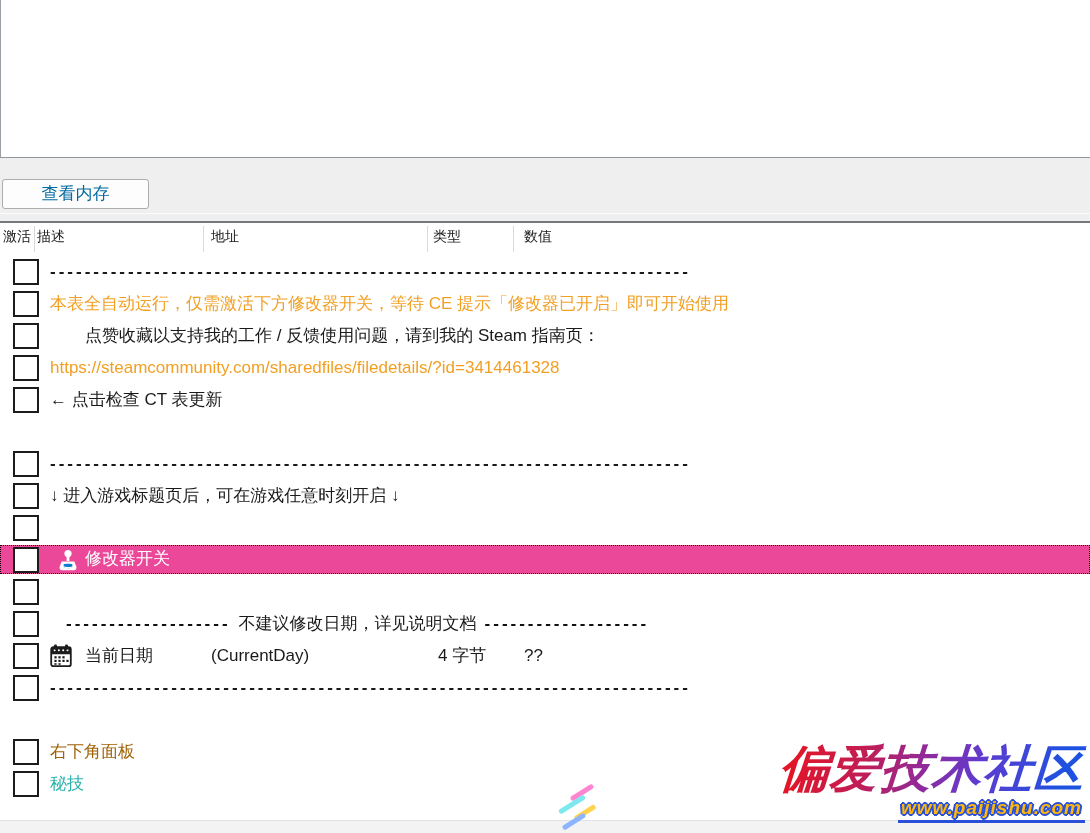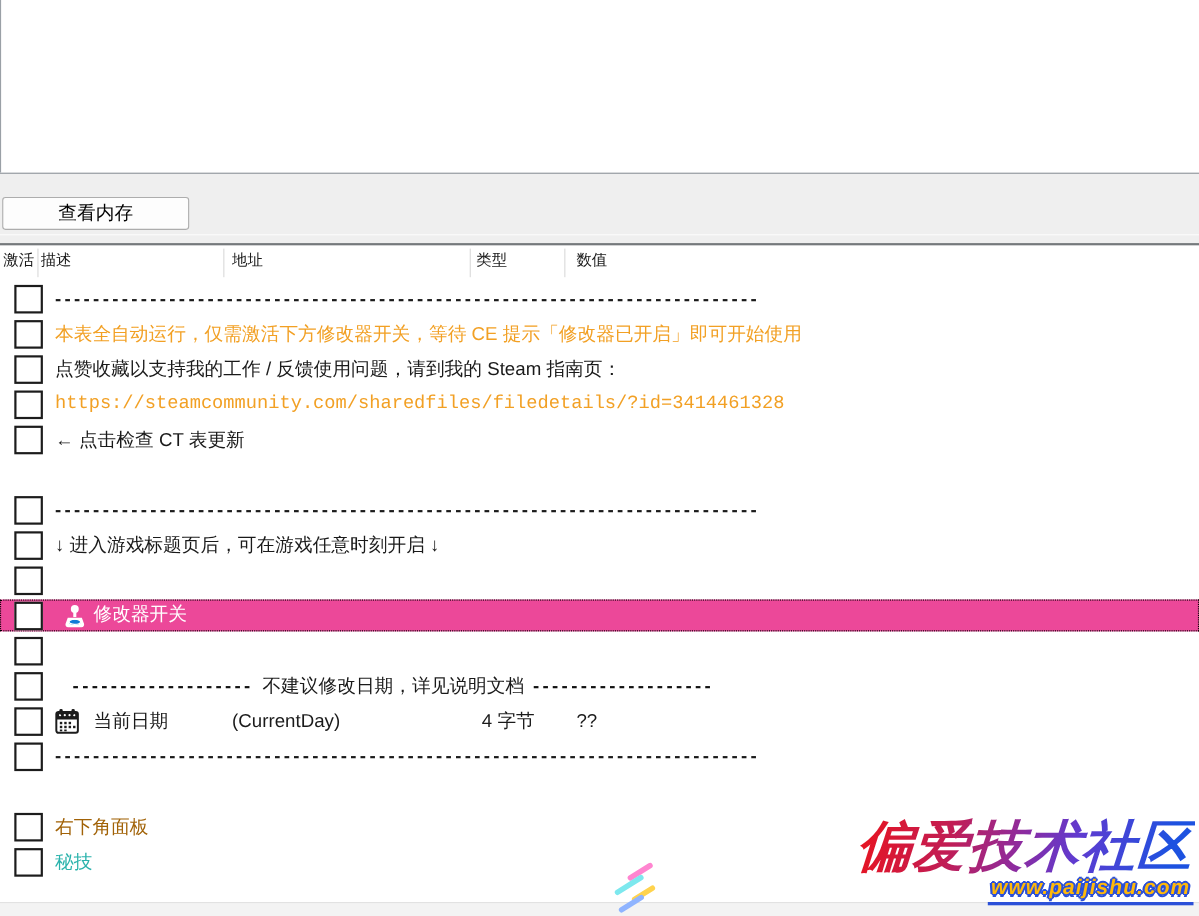--- a/index.html
+++ b/index.html
@@ -13,23 +13,23 @@
   .mem-panel{
     position:absolute;left:0;top:0;width:1089px;height:157px;
     background:#ffffff;border-left:1px solid #9aa0a6;
   }
   
   .toolbar{
     position:absolute;left:0;top:157px;width:1090px;height:56px;
     background:#efefef;border-top:1px solid #8f969c;box-sizing:border-box;
   }
   .btn{
-    position:absolute;left:2px;top:21px;width:170px;height:30px;
+    position:absolute;left:2px;top:21px;width:147px;height:30px;
     background:#fdfdfd;border:1px solid #adadad;border-radius:3px;
-    font-size:17px;line-height:28px;text-align:center;color:#000000;
+    font-size:17px;line-height:28px;text-align:center;color:#0369a1;
     box-sizing:border-box;
   }
   .substrip{
     position:absolute;left:0;top:213px;width:1090px;height:10px;
     background:#efefef;border-top:1px solid #fbfbfb;border-bottom:2px solid #75797c;
     box-sizing:border-box;
   }
   
   .table{position:absolute;left:0;top:225px;width:1090px;height:595px;background:#fff;}
   .thead{position:absolute;left:0;top:0;width:1090px;height:31px;font-size:14px;}
@@ -125,23 +125,23 @@
       <div class="row" style="top: 0px;">
         <div class="cb"></div>
         <span class="cell c-desc dash" style="color: rgb(26, 26, 26);">--------------------------------------------------------------------------</span>
       </div>
       <div class="row" style="top: 32px;">
         <div class="cb"></div>
         <span class="cell c-desc" style="color: rgb(242, 160, 36);">本表全自动运行，仅需激活下方修改器开关，等待 CE 提示「修改器已开启」即可开始使用</span>
       </div>
       <div class="row" style="top: 64px;">
         <div class="cb"></div>
-        <span class="cell c-desc" style="color: rgb(26, 26, 26);">点赞收藏以支持我的工作 / 反馈使用问题，请到我的 Steam 指南页：</span>
-      </div>
-      <div class="row" style="top: 96px; font-family: Liberation Mono, monospace;">
+        <span class="cell c-desc" style="color: rgb(26, 26, 26); margin-left: 35px;">点赞收藏以支持我的工作 / 反馈使用问题，请到我的 Steam 指南页：</span>
+      </div>
+      <div class="row" style="top: 96px;">
         <div class="cb"></div>
         <span class="cell c-desc" style="color: rgb(242, 160, 36);">https://steamcommunity.com/sharedfiles/filedetails/?id=3414461328</span>
       </div>
       <div class="row" style="top: 128px;">
         <div class="cb"></div>
         <span class="cell c-desc" style="color: rgb(26, 26, 26);">← 点击检查 CT 表更新</span>
       </div>
       <div class="row" style="top: 192px;">
         <div class="cb"></div>
         <span class="cell c-desc dash" style="color: rgb(26, 26, 26);">--------------------------------------------------------------------------</span>

